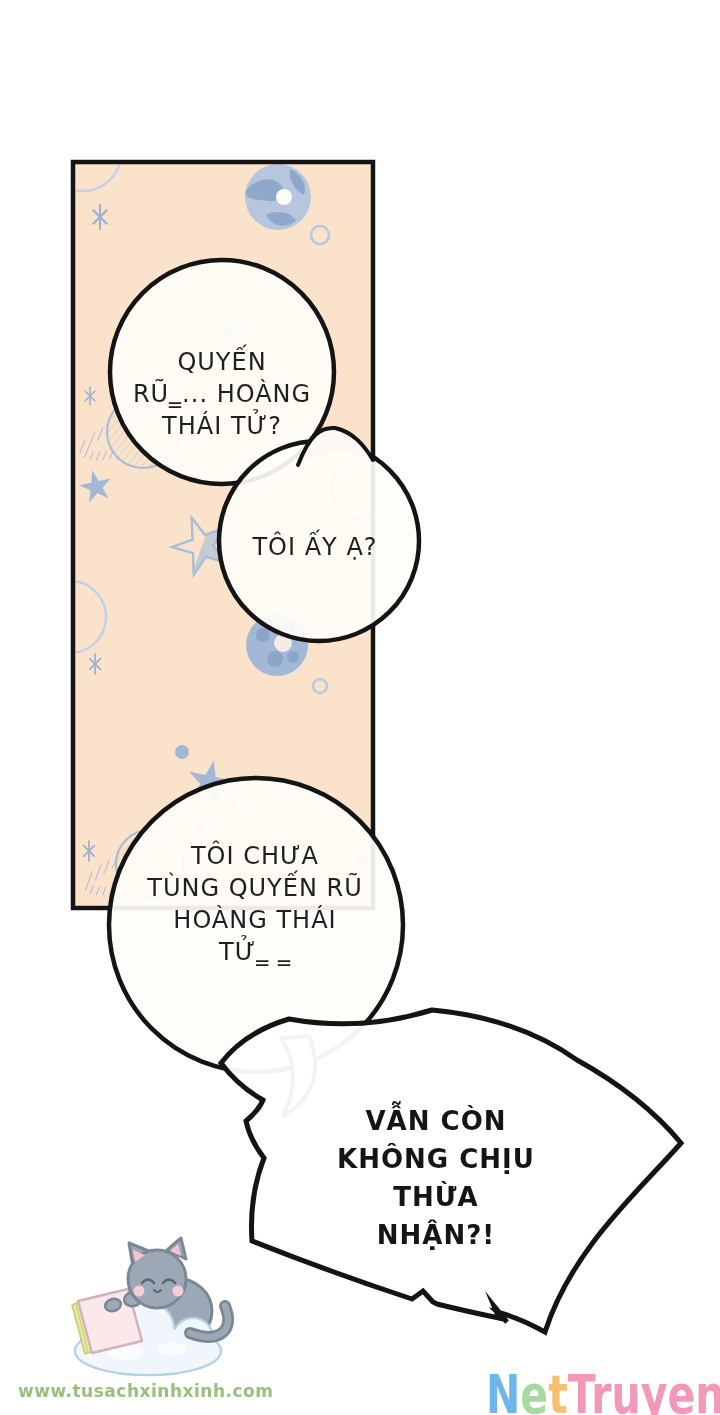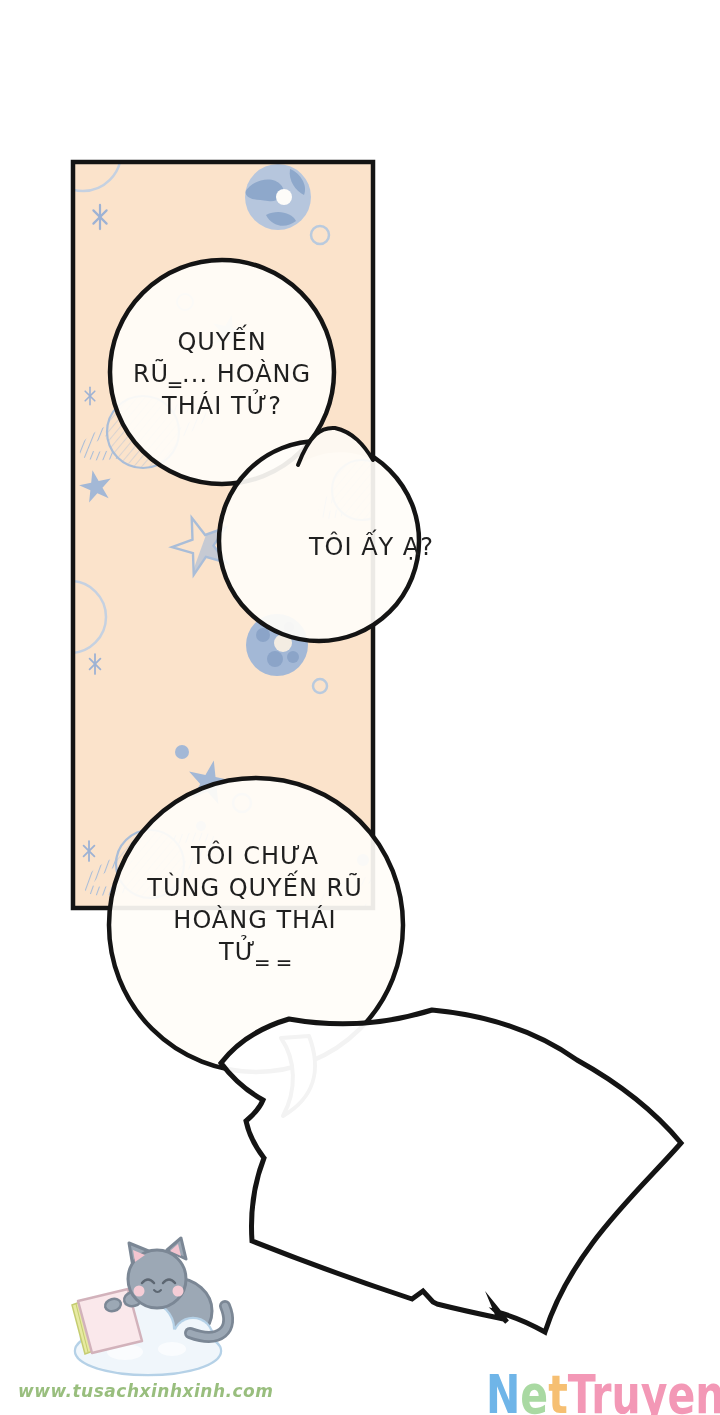--- a/index.html
+++ b/index.html
@@ -4,28 +4,28 @@
 <style>
   html,body{margin:0;padding:0;background:#ffffff;}
   #page{position:relative;width:720px;height:1415px;background:#ffffff;overflow:hidden;
         font-family:"DejaVu Sans",sans-serif;}
   #art{position:absolute;left:0;top:0;}
   .bubble-text{
     position:absolute;text-align:center;white-space:pre-line;
     color:#1f1f1f;font-family:"DejaVu Sans",sans-serif;letter-spacing:1px;
     pointer-events:none;
   }
-  .bt-1{left:107px;top:326px;width:230px;font-size:24px;line-height:32px;}
-  .bt-2{left:234px;top:531px;width:200px;font-size:24px;line-height:32px;text-align:right;}
+  .bt-1{left:107px;top:346px;width:230px;font-size:24px;line-height:32px;}
+  .bt-2{left:215px;top:531px;width:200px;font-size:24px;line-height:32px;}
   .bt-3{left:135px;top:840px;width:240px;font-size:24px;line-height:32px;}
   .bt-burst{left:306px;top:1102px;width:260px;font-size:26px;line-height:38px;
             font-weight:bold;letter-spacing:1px;color:#151515;}
   .site-url{
     position:absolute;left:18px;top:1381px;width:238px;text-align:center;
-    font-size:17px;font-weight:bold;font-style:italic;color:#8eb871;opacity:.9;
+    font-size:17px;font-weight:bold;color:#8eb871;opacity:.9;
     letter-spacing:.5px;
   }
   .net-logo{
     position:absolute;left:486px;top:1368px;font-size:54px;font-weight:bold;
     line-height:1;letter-spacing:0px;transform:scaleX(.76);transform-origin:left top;
     white-space:nowrap;
   }
 </style>
 </head>
 <body>
@@ -205,18 +205,21 @@
 RŨ‗... HOÀNG
 THÁI TỬ?</div>
 
   <div class="bubble-text bt-2">TÔI ẤY Ạ?</div>
 
   <div class="bubble-text bt-3">TÔI CHƯA
 TÙNG QUYẾN RŨ
 HOÀNG THÁI
 TỬ‗ ‗</div>
 
+  <div class="bubble-text bt-burst">VẪN CÒN
+KHÔNG CHỊU THỪA
+NHẬN?!</div>
 
   <div class="site-url">www.tusachxinhxinh.com</div>
 
   <div class="net-logo"><span style="color: rgb(111, 181, 232);">N</span><span style="color: rgb(169, 217, 162);">e</span><span style="color: rgb(246, 191, 114);">t</span><span style="color: rgb(243, 152, 182);">Truyen</span></div>
 
 </div>
 
 </body></html>

